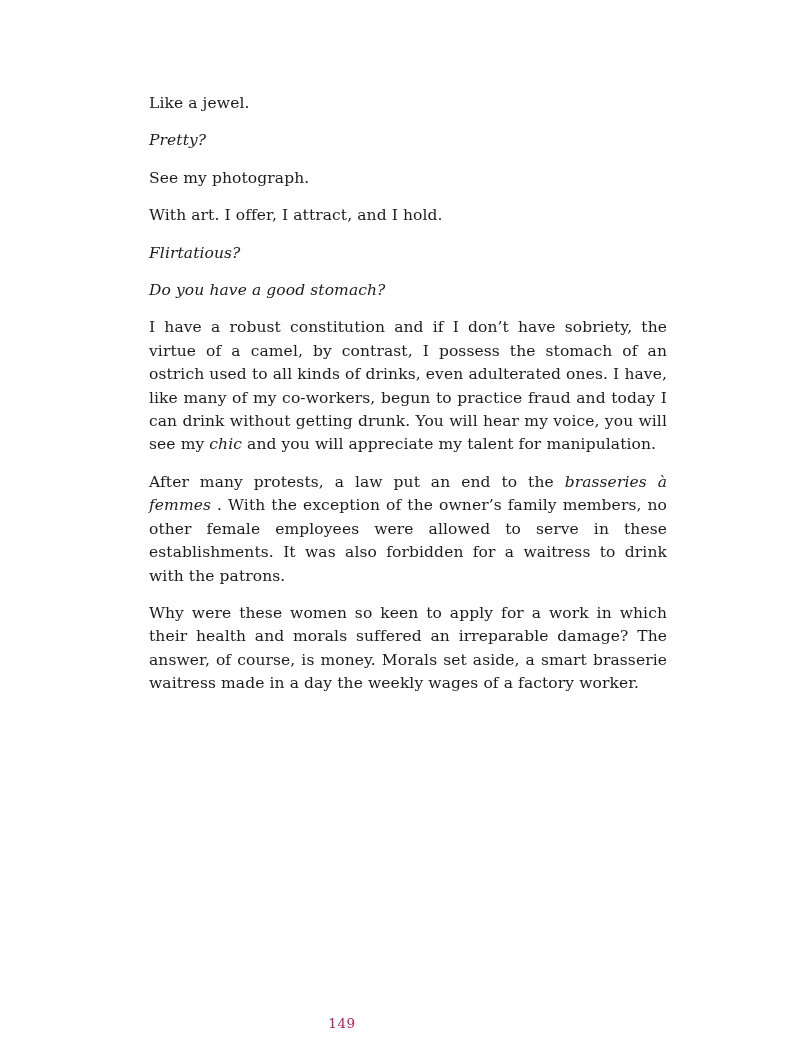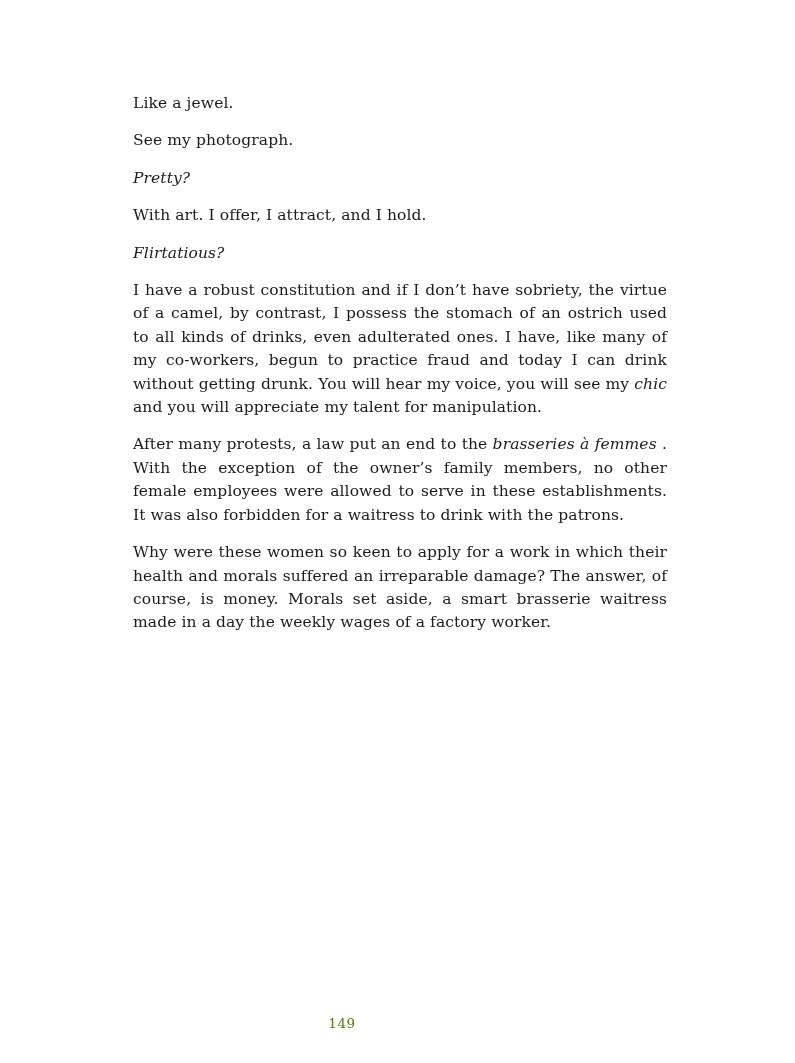--- a/index.html
+++ b/index.html
@@ -16,48 +16,49 @@
     font-family: "DejaVu Serif", "Liberation Serif", serif;
     color: #1c1c1c;
   }
   .content {
     position: absolute;
     left: 133px;
     top: 92px;
     width: 534px;
   }
   .para {
-    margin: 0 0 14px 0;
+    margin: 0 0 14px 16px;
     font-size: 15.5px;
     line-height: 23.4px;
     text-align: justify;
     letter-spacing: 0.1px;
   }
   .para em {
     font-style: italic;
   }
   .folio {
     position: absolute;
     left: 0;
     width: 684px;
     top: 1015px;
     text-align: center;
     font-size: 13.5px;
-    color: #4d7c0f;
+    color: #be185d;
     letter-spacing: 0.5px;
   }
 </style>
 </head>
 <body>
 
 <div class="page">
   <div class="content" id="page-body">
       <p class="para"><span>Like a jewel.</span></p>
+      <p class="para"><em>Pretty?</em></p>
       <p class="para"><span>See my photograph.</span></p>
-      <p class="para"><em>Pretty?</em></p>
       <p class="para"><span>With art. I offer, I attract, and I hold.</span></p>
       <p class="para"><em>Flirtatious?</em></p>
+      <p class="para"><em>Do you have a good stomach?</em></p>
       <p class="para"><span>I have a robust constitution and if I don’t have sobriety, the virtue of a camel, by contrast, I possess the stomach of an ostrich used to all kinds of drinks, even adulterated ones. I have, like many of my co-workers, begun to practice fraud and today I can drink without getting drunk. You will hear my voice, you will see my </span><em>chic</em><span> and you will appreciate my talent for manipulation.</span></p>
       <p class="para"><span>After many protests, a law put an end to the </span><em>brasseries à femmes</em><span> . With the exception of the owner’s family members, no other female employees were allowed to serve in these establishments. It was also forbidden for a waitress to drink with the patrons.</span></p>
       <p class="para"><span>Why were these women so keen to apply for a work in which their health and morals suffered an irreparable damage?  The answer, of course, is money. Morals set aside, a smart brasserie waitress made in a day the weekly wages of a factory worker.</span></p>
     </div>
   <div class="folio">149</div>
 </div>
 
 </body></html>

